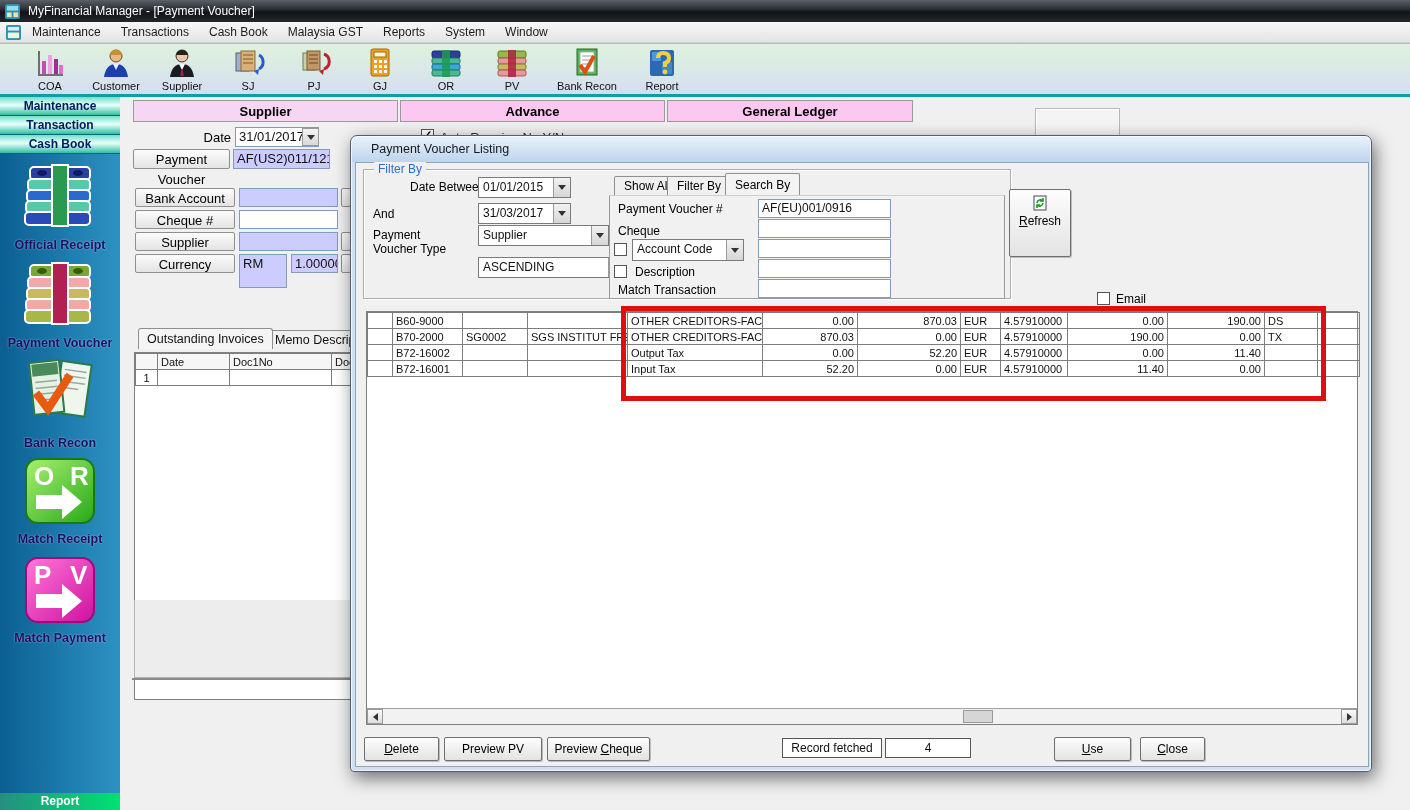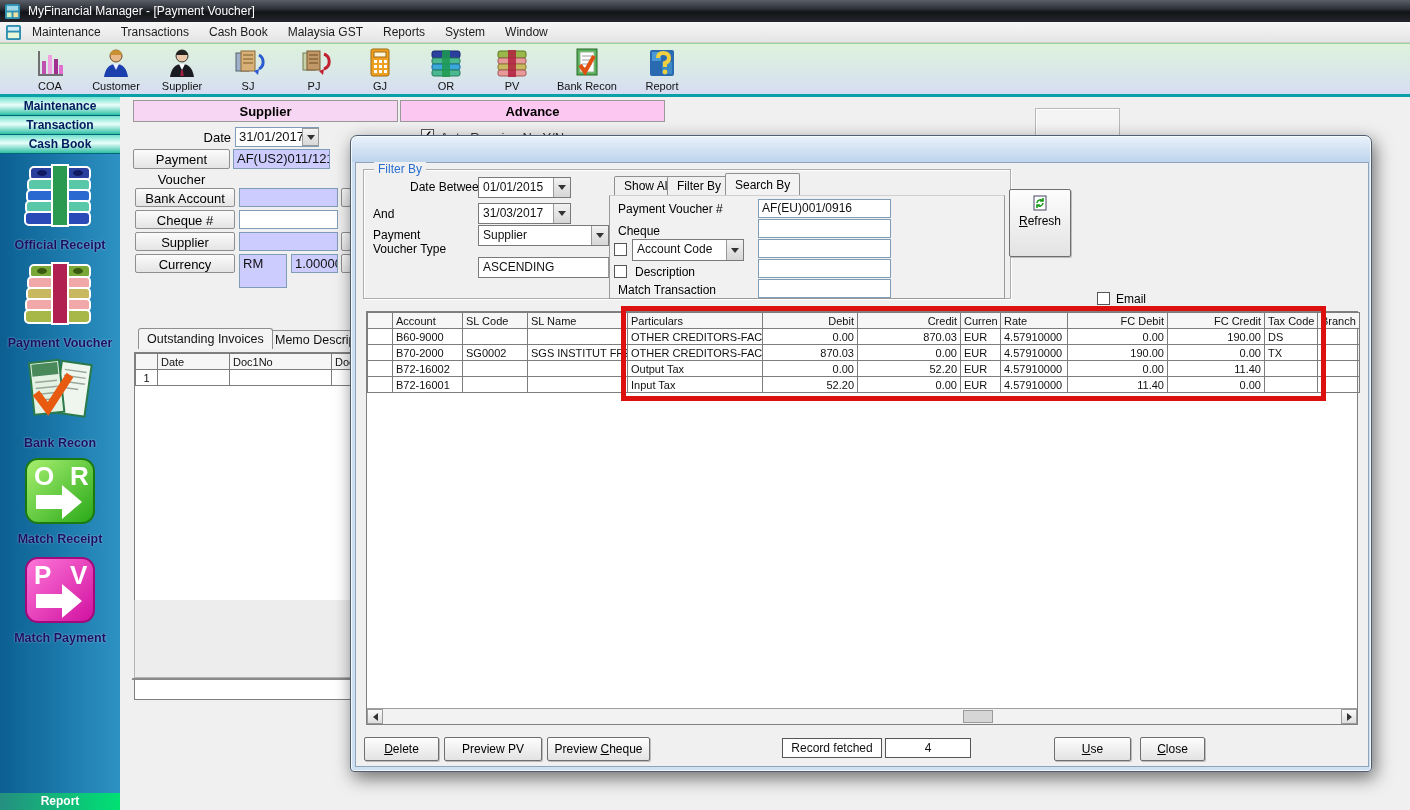--- a/index.html
+++ b/index.html
@@ -330,20 +330,21 @@
       <span class="sblbl">Match Payment</span>
     </div>
 
     <div class="reportbtn">Report</div>
   </div>
 
   <div class="abs main">
 
     <div class="pinktab active" style="left:13px; width:265px;">Supplier</div>
     <div class="pinktab" style="left:280px; width:265px;">Advance</div>
+    <div class="pinktab" style="left:547px; width:246px;">General Ledger</div>
 
     <span class="lbl" style="left:75px; top:33px; width:36px; text-align:right; font-size:13px;">Date</span>
     <div class="inp" style="left:115px; top:30px; width:84px; height:20px;">31/01/2017</div>
     <div class="ddbtn" style="left:182px; top:31px; height:18px;">
         <div class="tri-d"></div>
       </div>
     <div class="cb" style="left:301px; top:32px;">✓</div>
     <span class="lbl" style="left:320px; top:33px; font-size:13px; color:#333;">Auto Running No Y/N</span>
 
     <div class="fbtn" style="left:13px; top:52px; width:97px; height:20px; line-height:20px;">Payment Voucher</div>
@@ -392,20 +393,21 @@
       </tbody>
         </table>
     </div>
     <div class="abs" style="left:14px; top:503px; width:226px; height:78px; background:#ededed; border:1px solid #b5b5b5; border-top:none;"></div>
     <div class="abs" style="left:12px; top:581px; width:232px; height:2px; background:#8a8a8a;"></div>
 
     <div class="abs" style="left:915px; top:11px; width:85px; height:40px; background:#f4f4f4; border:1px solid #b8b8b8; box-shadow:inset 1px 1px 0 #fff;"></div>
   </div>
 
   <div class="abs dialog">
+    <div class="dlg-title">Payment Voucher Listing</div>
     <div class="dlg-client"></div>
 
     <div class="grpbox" style="left:12px; top:33px; width:648px; height:130px;">
       <span class="grplbl">Filter By</span>
     </div>
     <span class="lbl" style="left:22px; top:44px;margin-left:37px;">Date Between</span>
     <div class="combo" style="left:127px; top:41px; width:93px; height:21px;">
       <span class="cval">01/01/2015</span>
         <span class="carr">
           <span class="tri-d"></span>
@@ -481,35 +483,20 @@
             <col style="width:95px">
             <col style="width:103px">
             <col style="width:40px">
           <col style="width:67px">
             <col style="width:100px">
             <col style="width:97px">
             <col style="width:53px">
             <col style="width:42px">
         </colgroup>
         <tbody>
-            <tr>
-          <th></th>
-          <th>Account</th>
-          <th>SL Code</th>
-          <th>SL Name</th>
-          <th>Particulars</th>
-          <th class="num">Debit</th>
-          <th class="num">Credit</th>
-          <th>Curren</th>
-          <th>Rate</th>
-          <th class="num">FC Debit</th>
-          <th class="num">FC Credit</th>
-          <th>Tax Code</th>
-          <th>Branch</th>
-        </tr>
         <tr>
           <td></td>
               <td>B60-9000</td>
           <td></td>
               <td></td>
           <td>OTHER CREDITORS-FACTO</td>
               <td class="num">0.00</td>
           <td class="num">870.03</td>
               <td>EUR</td>
           <td>4.57910000</td>

